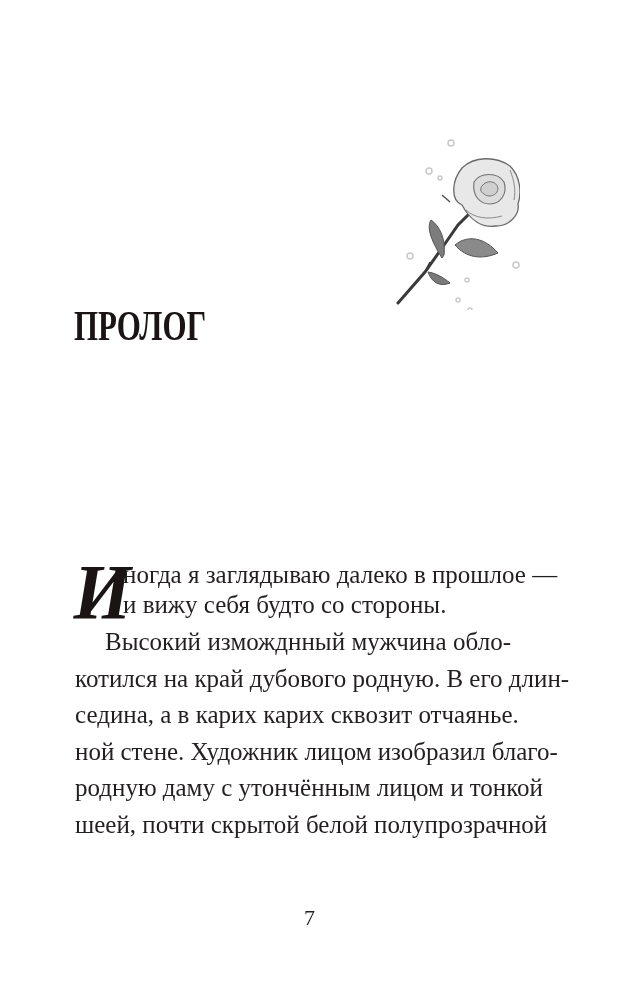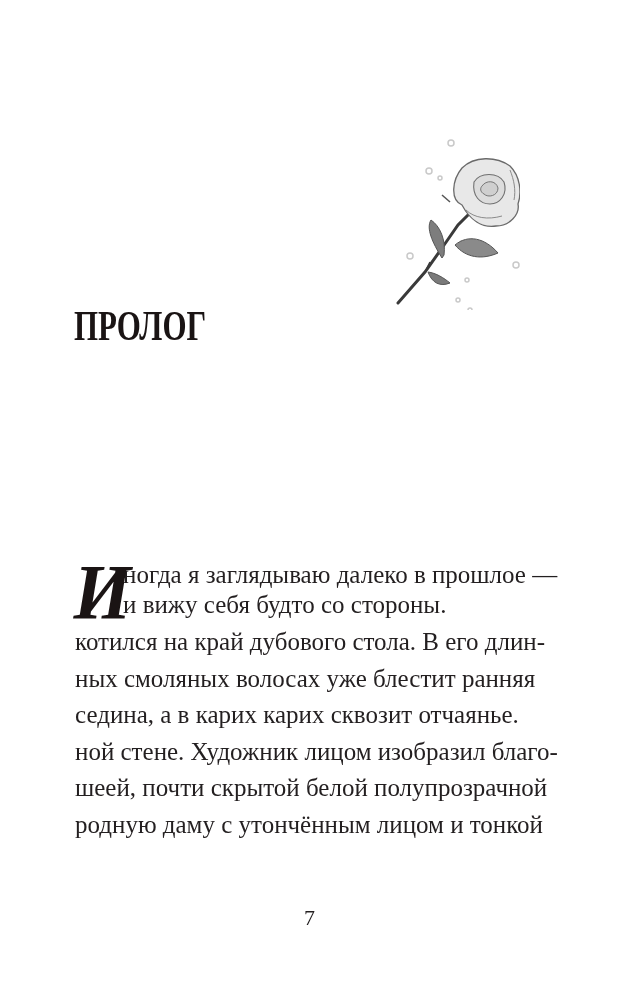--- a/index.html
+++ b/index.html
@@ -50,21 +50,21 @@
     <path d="M140 50 C144 60 146 70 144 80" stroke="#8a8a8a" fill="none" stroke-width="1"></path>
   </svg>
 </div>
 
 <div class="title">ПРОЛОГ</div>
 
 <div class="body-text">
   <span class="dropcap">И</span>
   <span class="line first">ногда я заглядываю далеко в прошлое —</span>
   <span class="line second">и вижу себя будто со стороны.</span>
-  <span class="line">котился на край дубового стола. В его длин-</span>
-  <span class="line">ных смоляных волосах уже блестит ранняя</span>
+  <span class="line indent">Высокий изможднный мужчина обло-</span>
+  <span class="line">котился на край дубового родную. В его длин-</span>
   <span class="line">седина, а в карих карих сквозит отчаянье.</span>
   <span class="line">ной стене. Художник лицом изобразил благо-</span>
+  <span class="line">родную даму с утончённым лицом и тонкой</span>
   <span class="line">шеей, почти скрытой белой полупрозрачной</span>
-  <span class="line">родную даму с утончённым лицом и тонкой</span>
 </div>
 
 <div class="page-number">7</div>
 
 </body></html>

